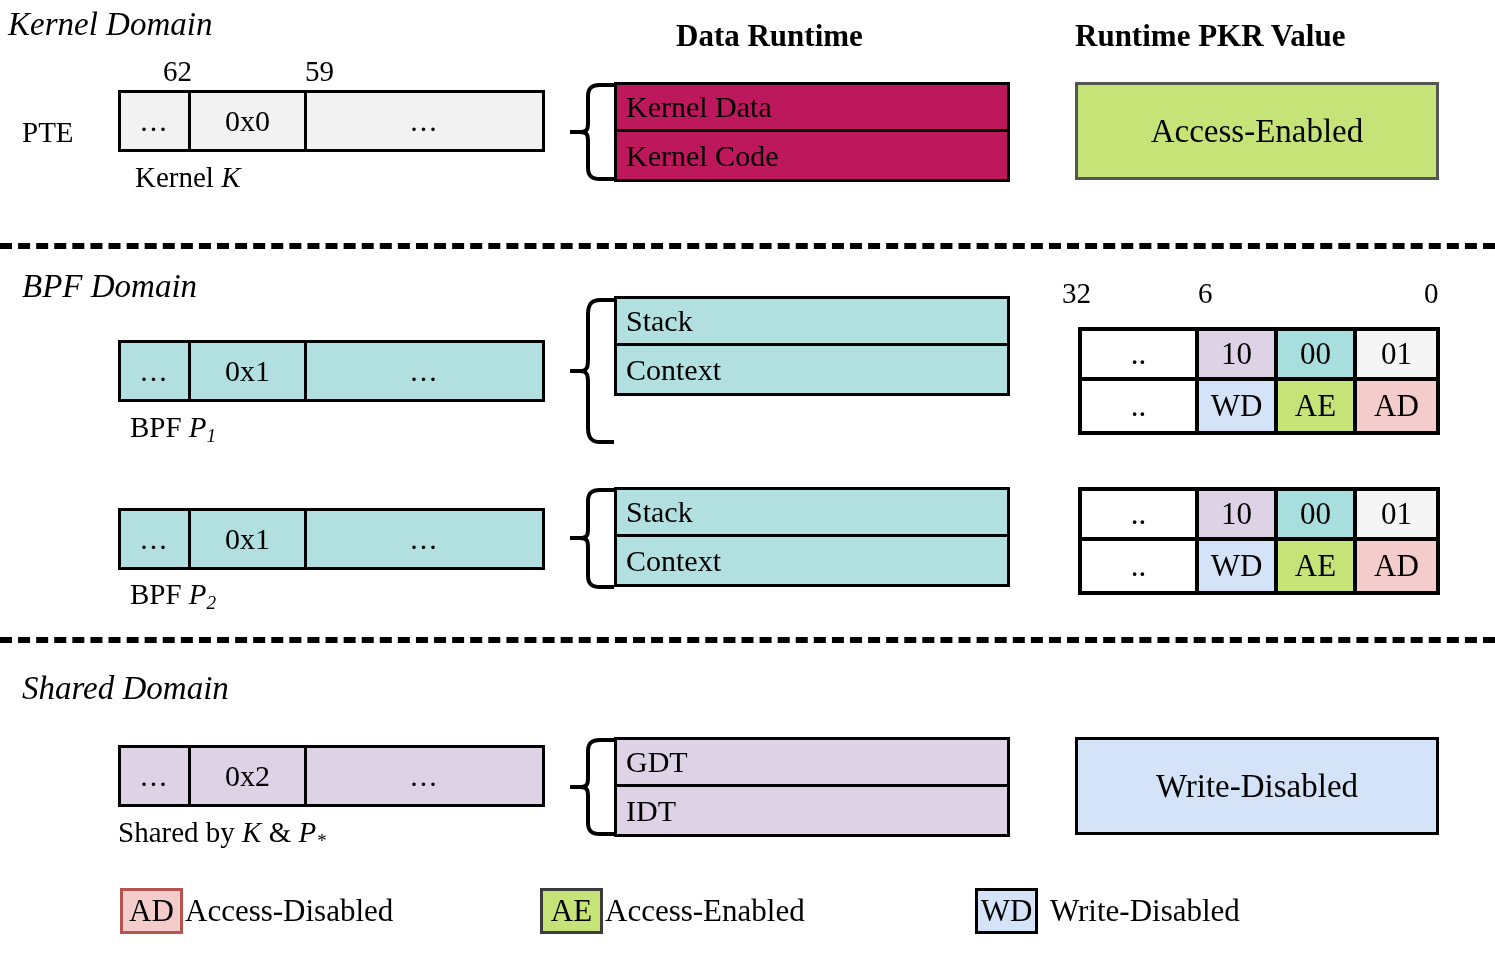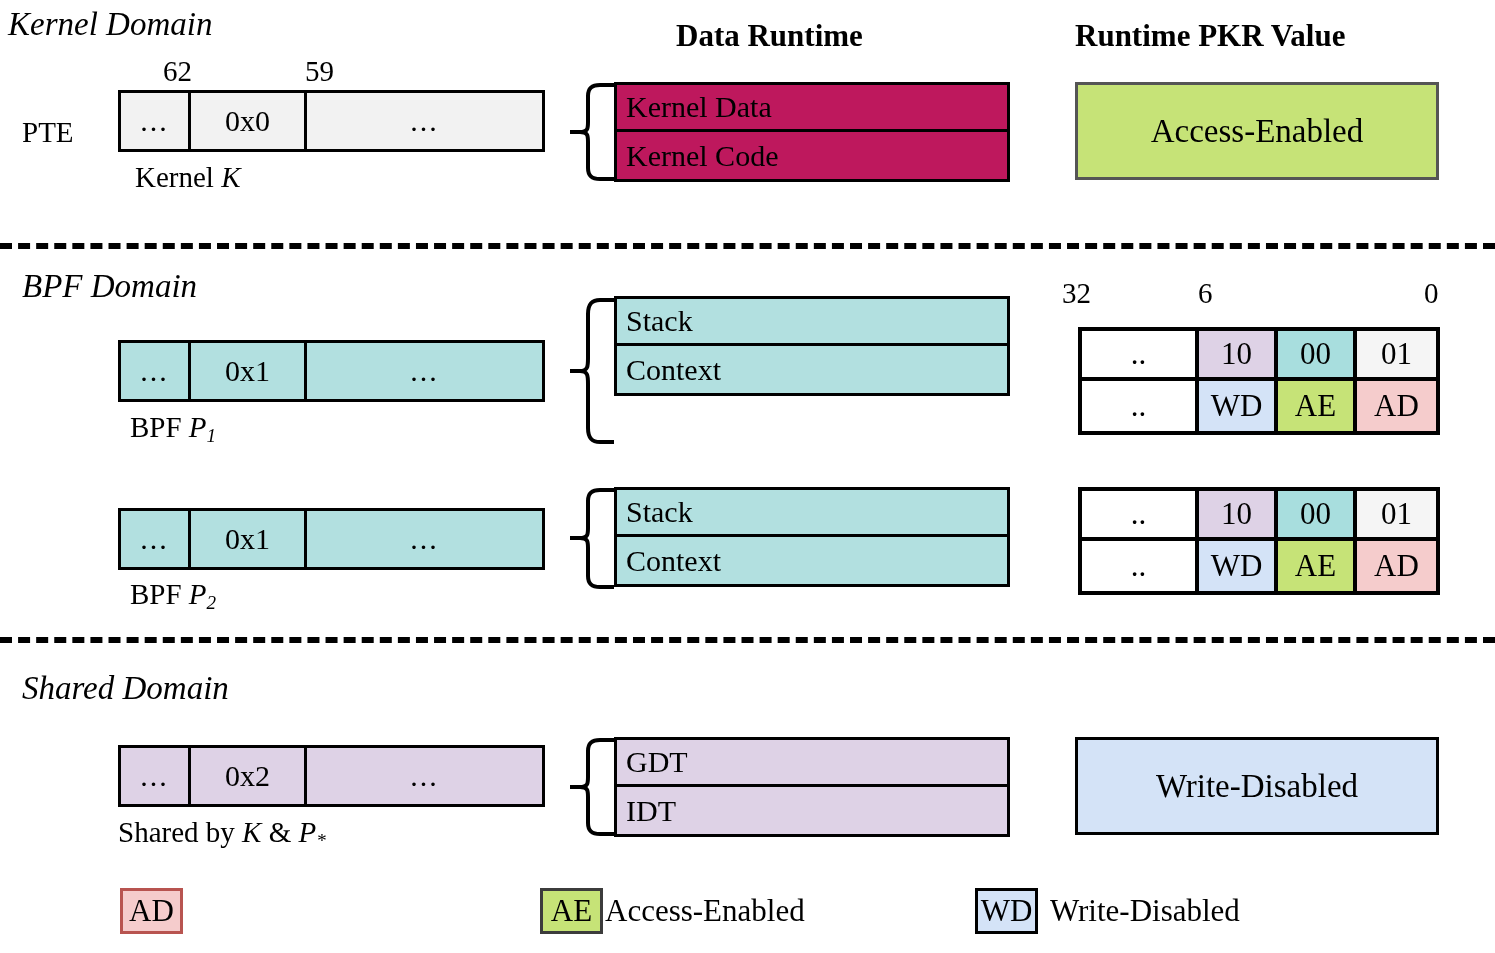--- a/index.html
+++ b/index.html
@@ -201,20 +201,21 @@
 
 <div class="abs regions" style="left:614px;top:737px;width:396px;background:#DED2E6;">
   <div class="row">GDT</div>
   <div class="row">IDT</div>
 </div>
 
 <div class="abs pkrbox blue" style="left:1075px;top:737px;width:364px;height:98px;background:#D4E3F7;">Write-Disabled</div>
 
 <div class="abs legend-item" style="left:120px;top:888px;">
   <div class="swatch" style="background:#F5CCCC;border-color:#B85450;">AD</div>
+  <div class="legend-text" style="margin-left:2px;">Access-Disabled</div>
 </div>
 
 <div class="abs legend-item" style="left:540px;top:888px;">
   <div class="swatch" style="background:#C6E377;border-color:#3C3C3C;">AE</div>
   <div class="legend-text" style="margin-left:2px;">Access-Enabled</div>
 </div>
 
 <div class="abs legend-item" style="left:975px;top:888px;">
   <div class="swatch" style="background:#D4E3F7;border-color:#000;">WD</div>
   <div class="legend-text" style="margin-left:12px;">Write-Disabled</div>

